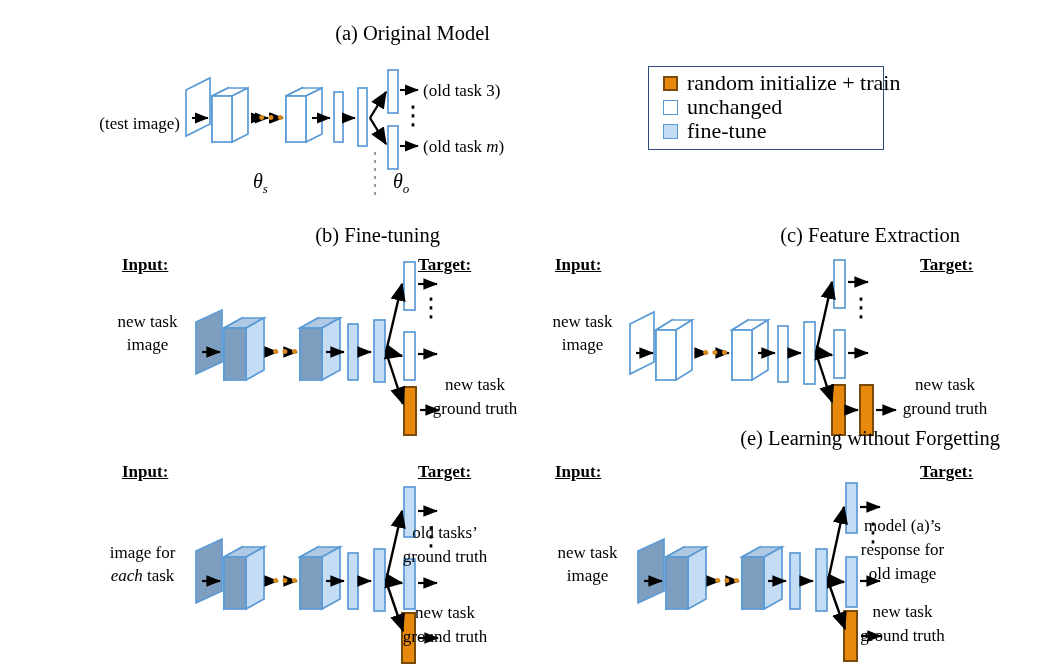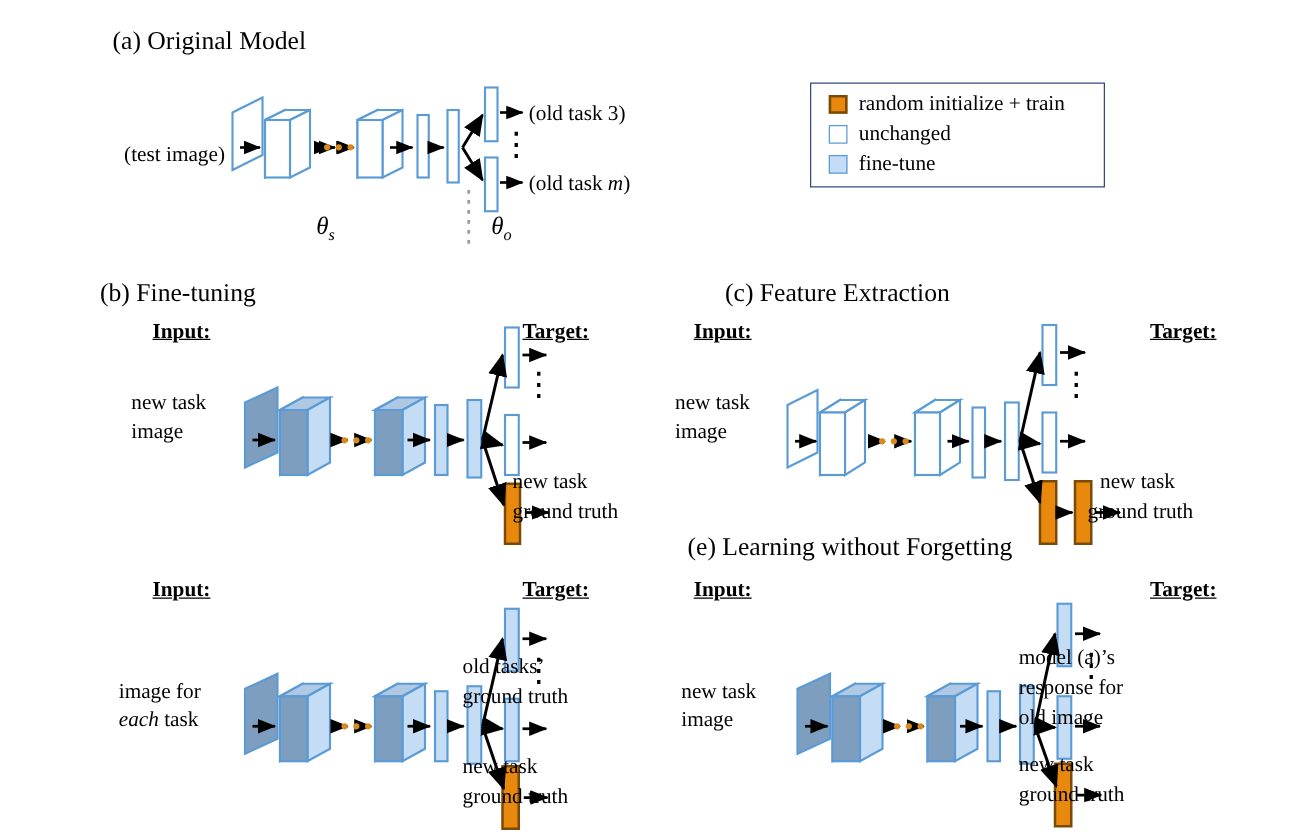--- a/index.html
+++ b/index.html
@@ -1,33 +1,33 @@
 <!DOCTYPE html>
 <html><head>
 <meta charset="utf-8">
 <style>
   html,body{margin:0;padding:0;background:#ffffff;}
   body{width:1039px;height:670px;position:relative;overflow:hidden;
        font-family:"Liberation Serif","DejaVu Serif",serif;color:#000;}
   .panel{position:absolute;}
-  .ptitle{position:absolute;font-size:20.5px;white-space:nowrap;text-align:left;}
+  .ptitle{position:absolute;font-size:20.5px;white-space:nowrap;text-align:right;}
   .lbl{position:absolute;font-size:17px;white-space:nowrap;line-height:1.32;}
-  .lbl.c{}
+  .lbl.c{text-align:center;}
   .lbl.r{text-align:right;}
   .ul{text-decoration:underline;font-weight:bold;}
   .ital{font-style:italic;}
   svg{position:absolute;left:0;top:0;overflow:visible;}
   
   #legend-box{position:absolute;border:1.6px solid #2F4B7C;background:#fff;}
   .leg-row{display:flex;align-items:center;height:24px;margin-left:14px;}
   .leg-sq{width:15px;height:15px;box-sizing:border-box;margin-right:9px;flex:0 0 auto;}
   .leg-sq.train{background:#E8880C;border:2px solid #7A4A07;}
   .leg-sq.ft{background:#C5DCF5;border:1.7px solid #5B9BD5;}
   .leg-sq.un{background:#ffffff;border:1.7px solid #5B9BD5;}
-  .leg-txt{font-size:17px;white-space:nowrap;}
+  .leg-txt{font-size:22px;white-space:nowrap;}
   .dots3{position:absolute;font-size:21px;letter-spacing:2px;line-height:1;}
   .vdots{position:absolute;font-size:21px;line-height:0.62;text-align:center;}
 </style>
 </head>
 <body>
 
 <div class="panel" style="left:0px;top:0px;width:560px;height:215px;">
 
   <div class="ptitle" style="left:90px;top:22px;width:400px;">(a) Original Model</div>
 

